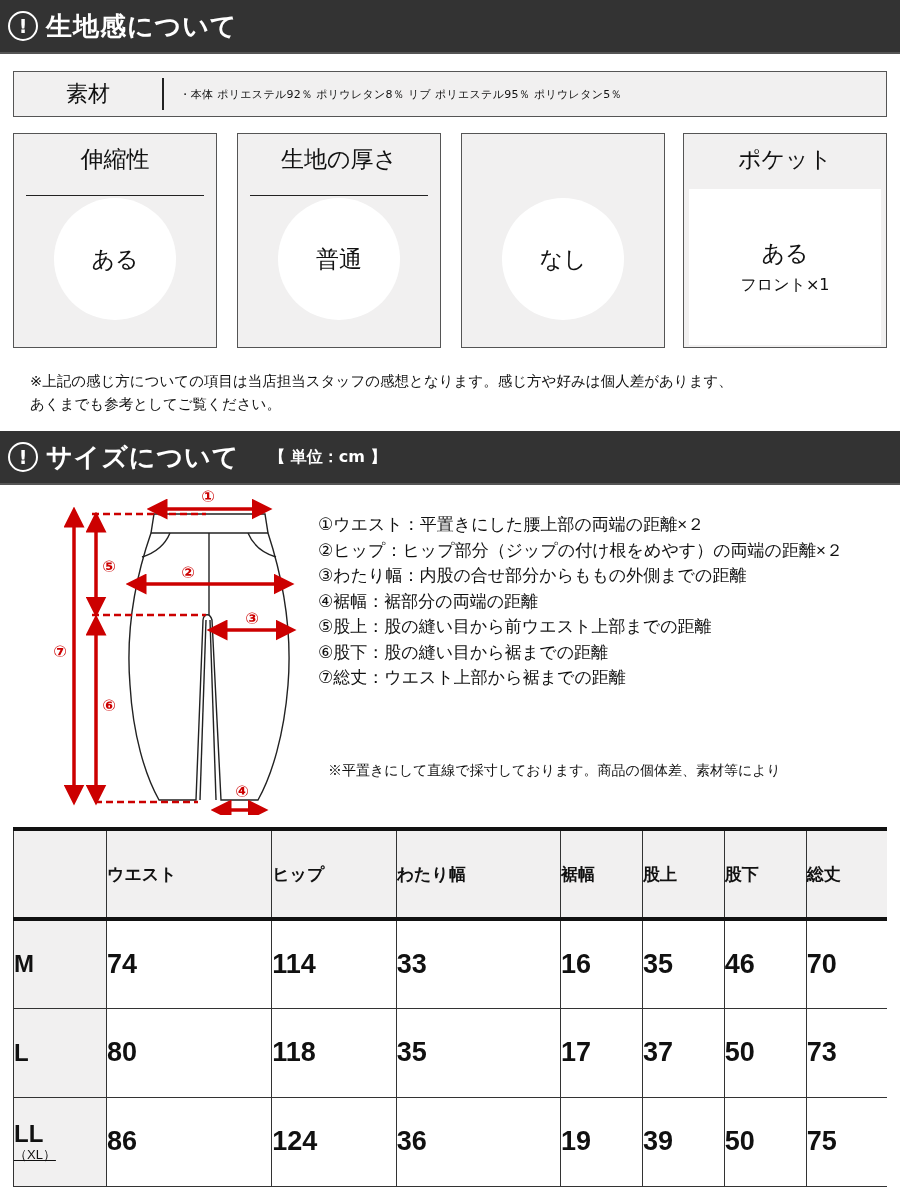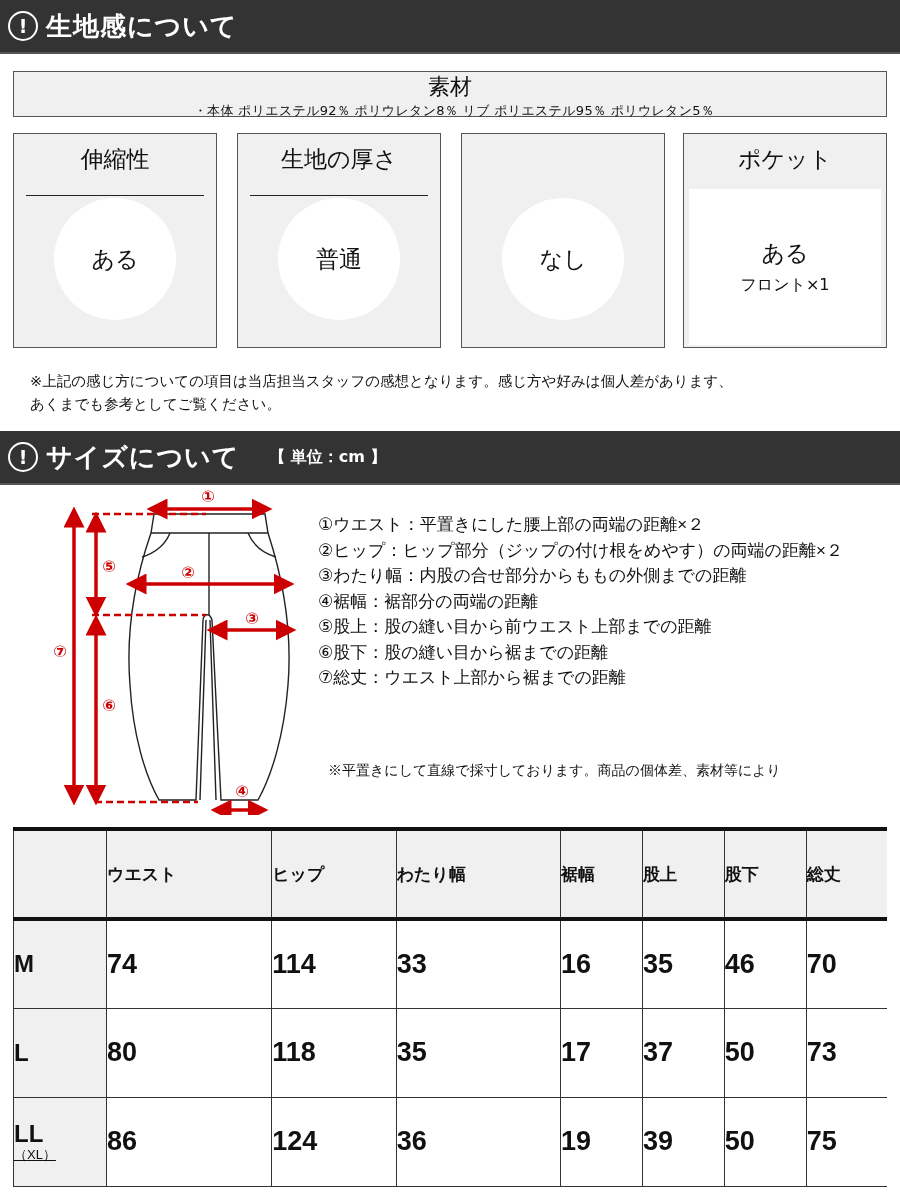--- a/index.html
+++ b/index.html
@@ -16,25 +16,25 @@
     .hdr .circ {
       width: 30px; height: 30px; border: 2.5px solid #fff; border-radius: 50%;
       display: flex; align-items: center; justify-content: center;
       font-weight: bold; font-size: 19px; margin-right: 8px; line-height: 1;
     }
     .hdr .ttl { font-size: 26px; font-weight: bold; letter-spacing: 1px; }
     .hdr .unit { font-size: 16px; font-weight: bold; margin-left: 30px; }
 
     .material {
       position: absolute; left: 13px; top: 71px; width: 874px; height: 46px;
-      background: #f1f0f0; border: 1.5px solid #555; display: flex; align-items: center; flex-direction: column;
+      background: #f1f0f0; border: 1.5px solid #555; display: flex; align-items: center;
     }
     .material .lbl { width: 148px; text-align: center; font-size: 22px; }
     .material .sep { width: 1.5px; height: 32px; background: #222; }
-    .material .val { font-size: 13px; padding-left: 8px; letter-spacing: 0.3px; }
+    .material .val { font-size: 11px; padding-left: 16px; letter-spacing: 0.3px; }
 
     .card {
       position: absolute; top: 133px; width: 204px; height: 215px;
       background: #f1f0f0; border: 1.5px solid #555;
     }
     .card .ctitle {
       height: 54px; margin: 8px 12px; border-bottom: 1.5px solid #222;
       display: flex; align-items: flex-end; justify-content: center;
       font-size: 23px; padding-bottom: 20px;
     }

